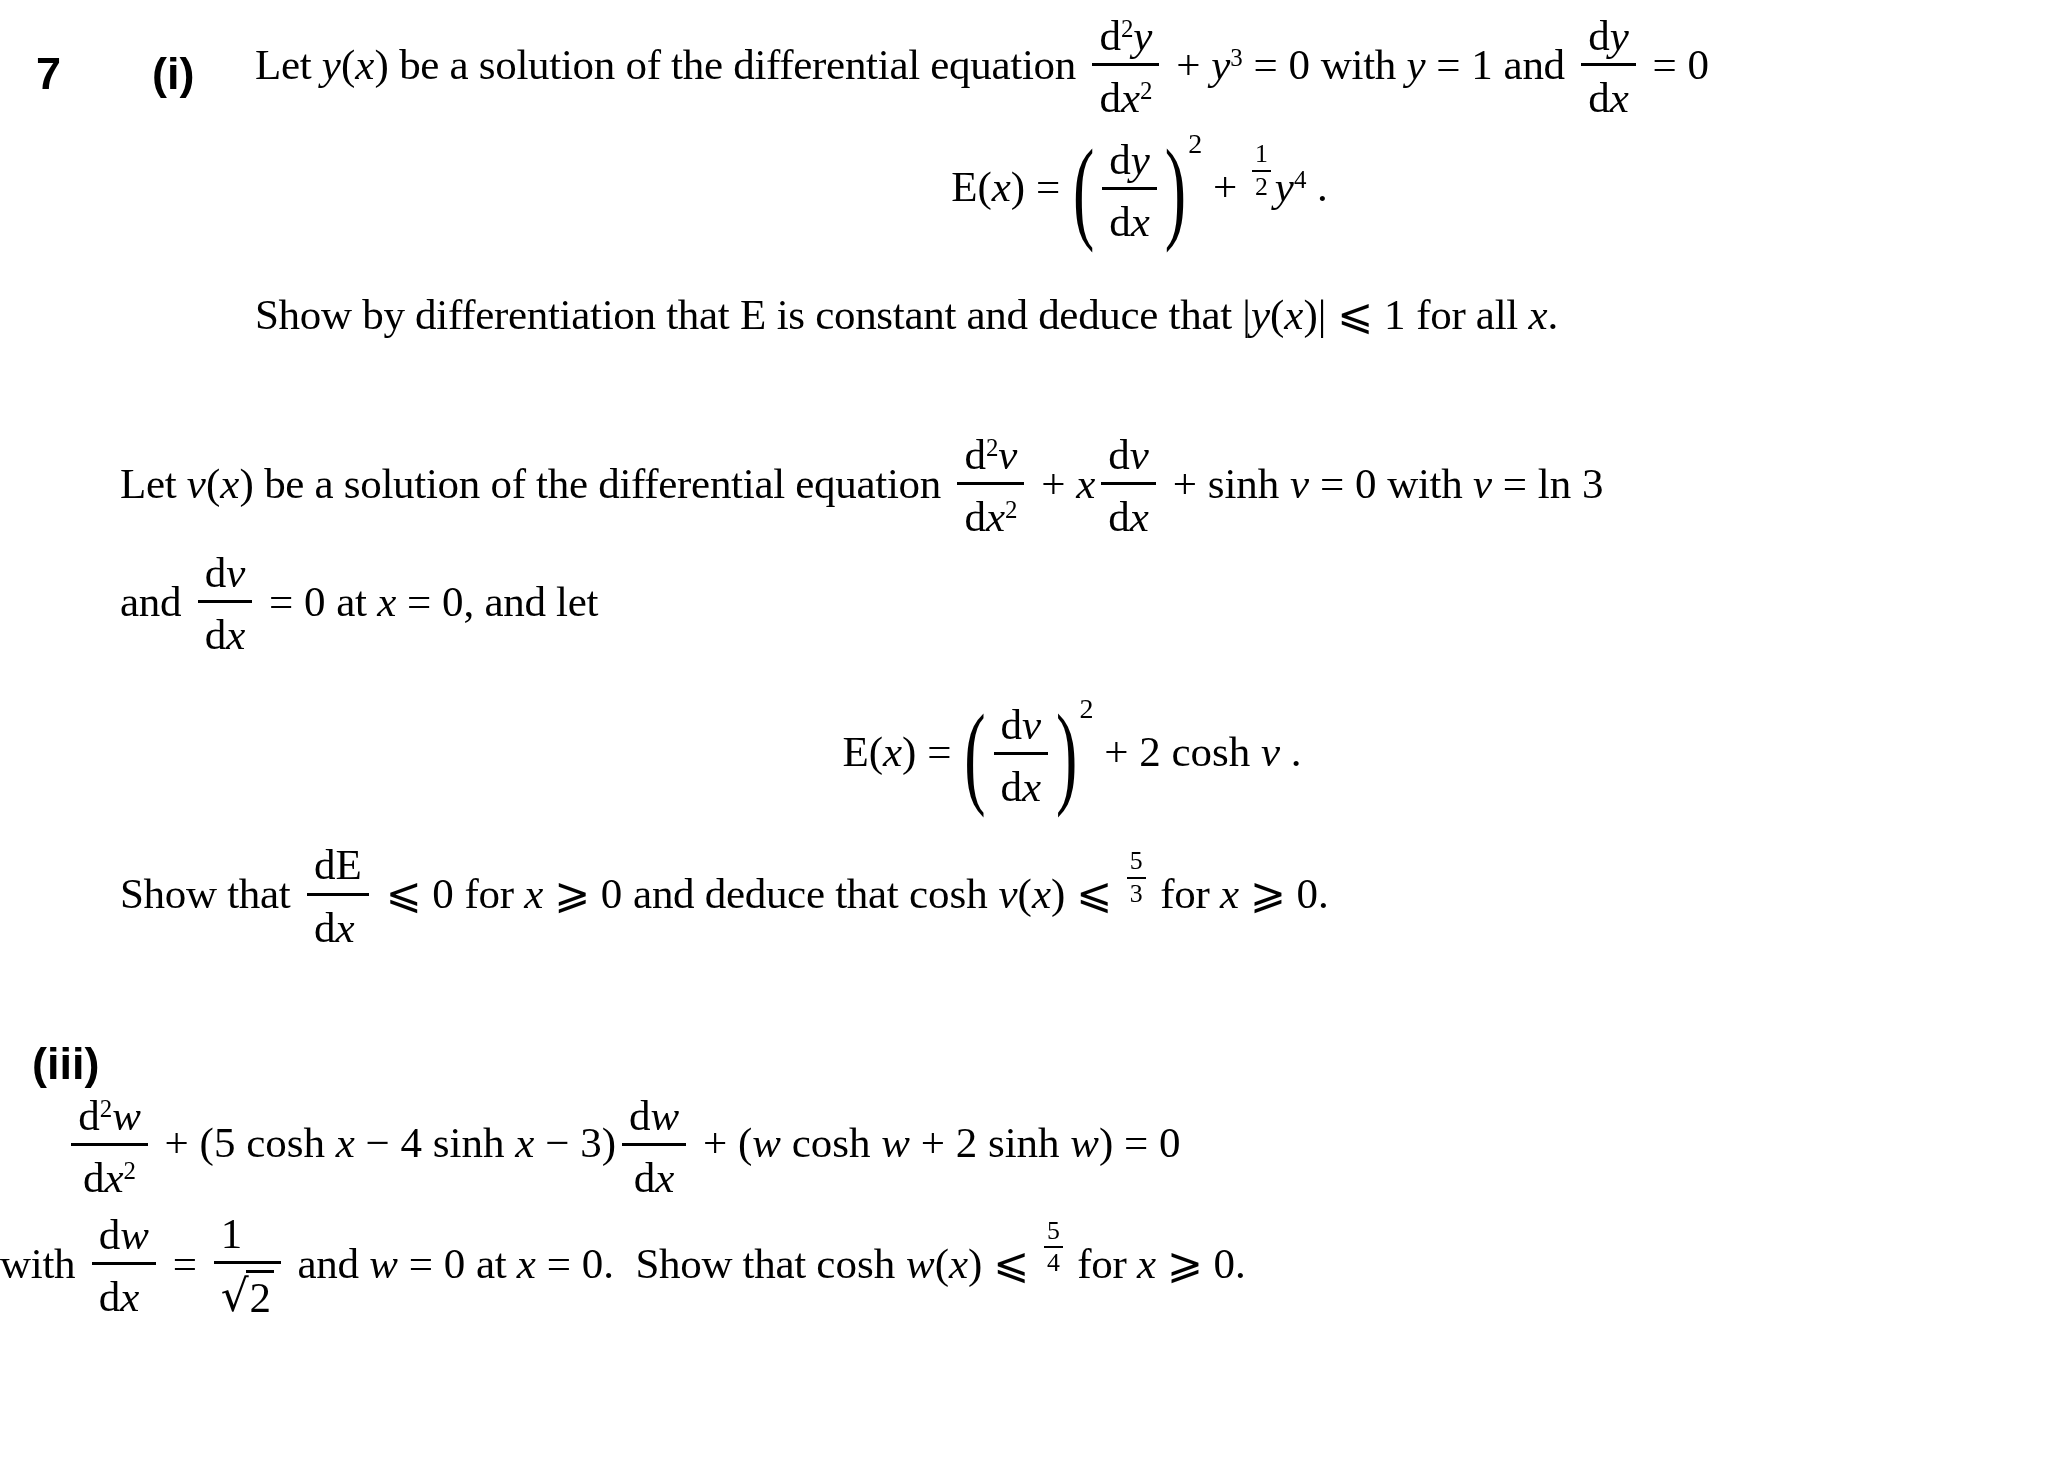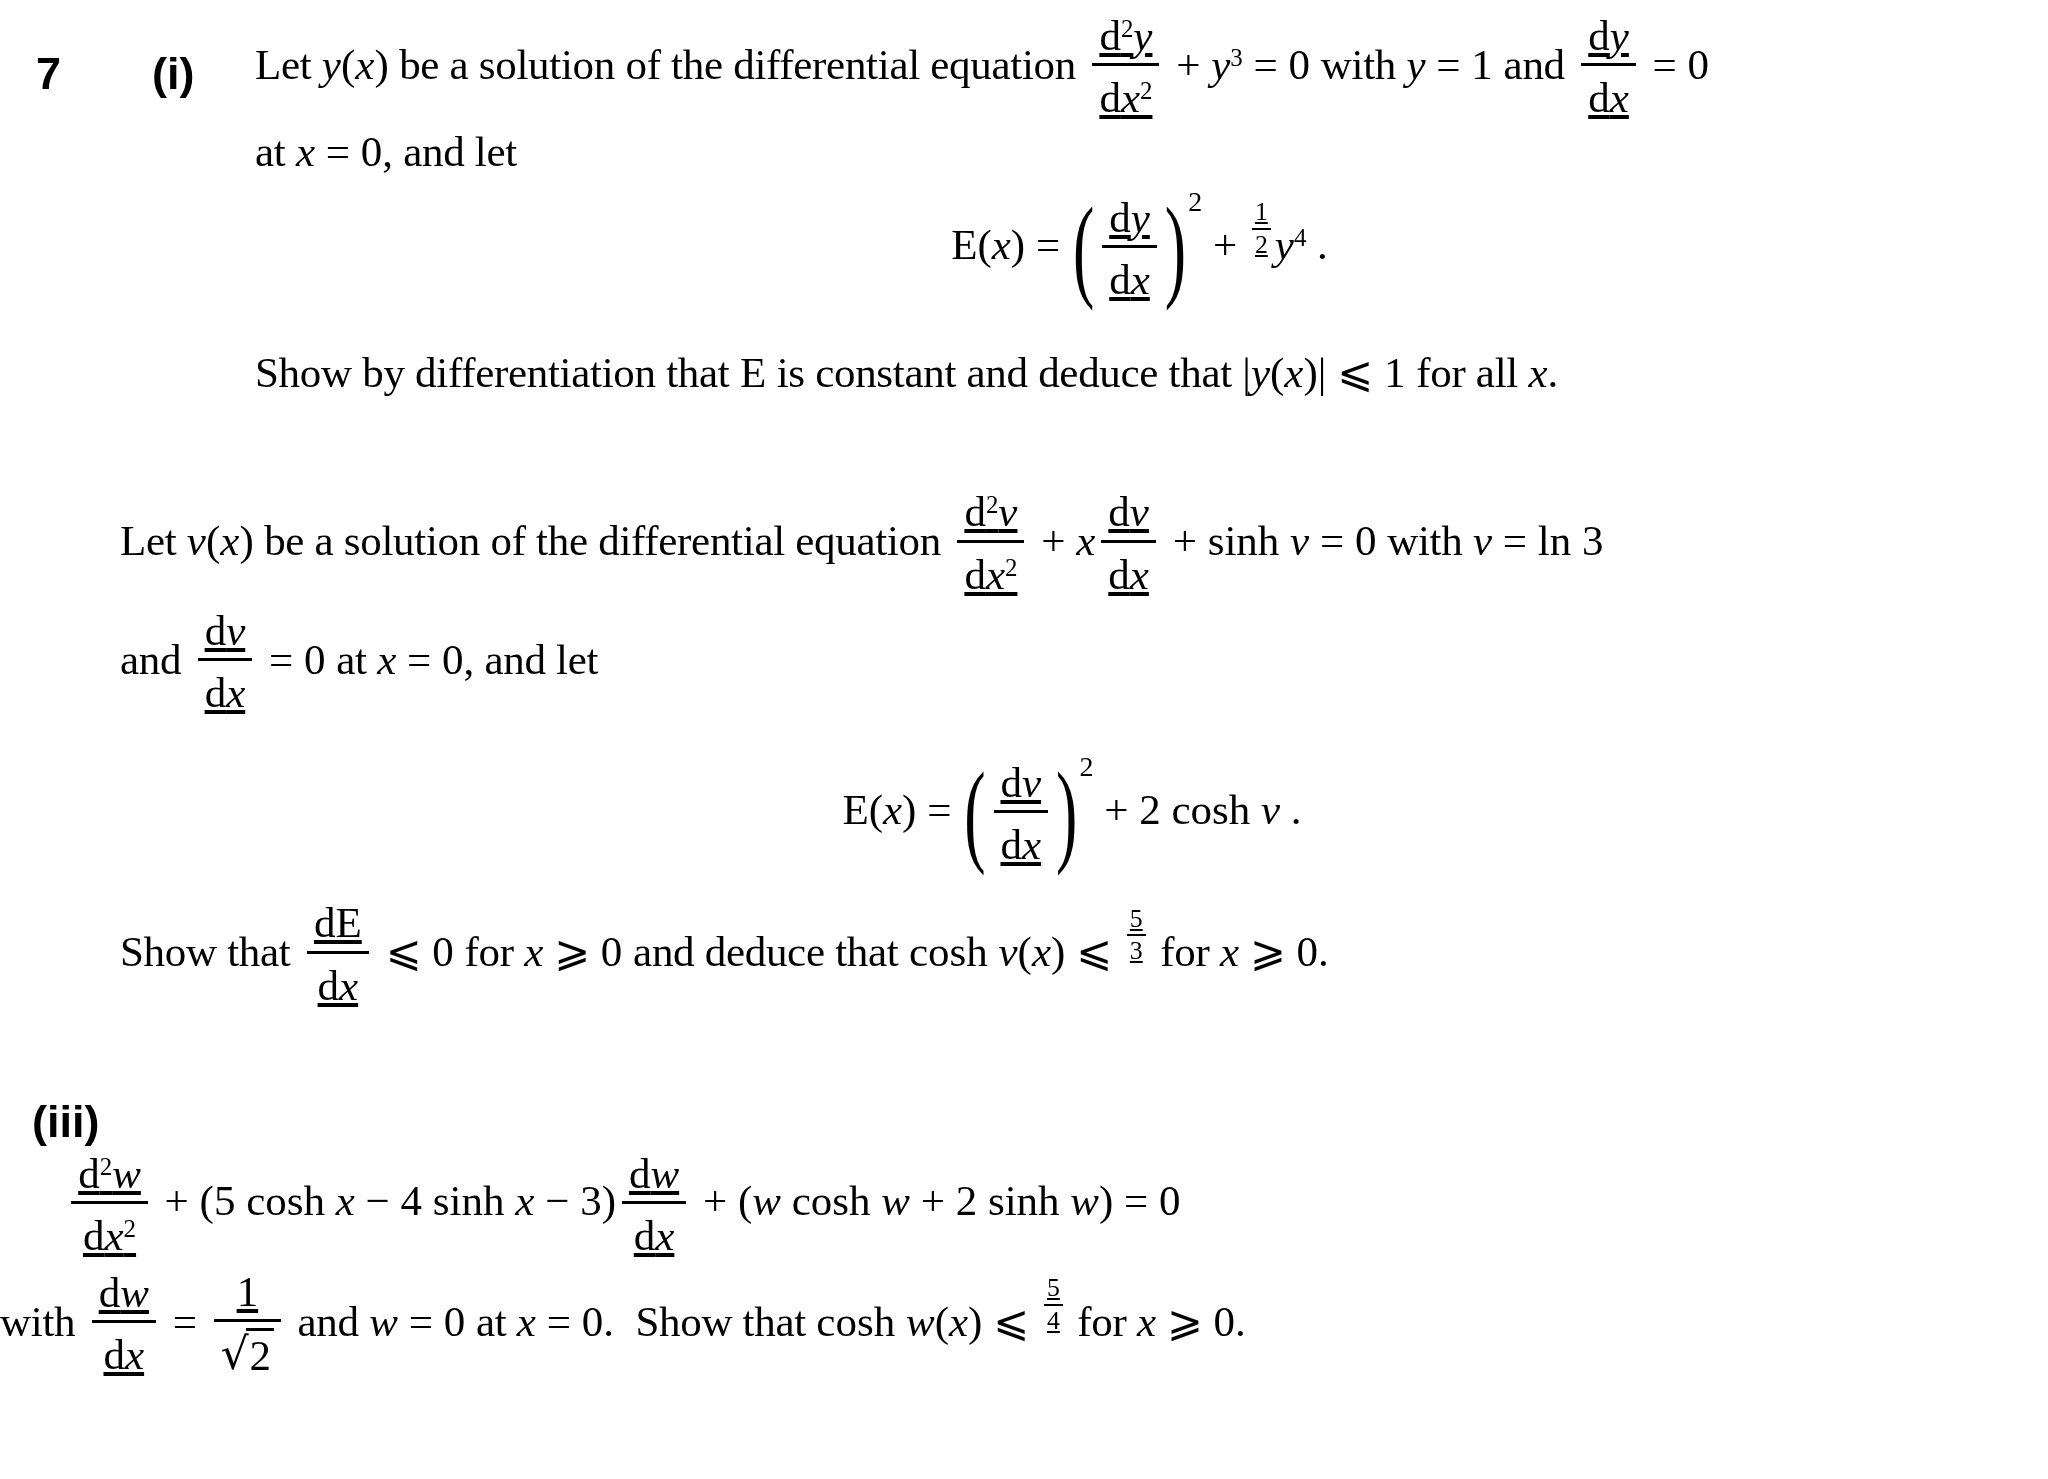--- a/index.html
+++ b/index.html
@@ -35,24 +35,23 @@
 
   
   .rs { font-family:Liberation Serif, serif; letter-spacing:-0.3px; }
   .ri { font-family:"Liberation Serif","DejaVu Serif","DejaVu Sans",serif; font-style:italic; letter-spacing:0; }
   .ru { font-family:"Liberation Serif","DejaVu Serif","DejaVu Sans",serif; font-style:normal; letter-spacing:0; }
 
   .msup { font-size:0.58em; vertical-align:0.52em; line-height:0;
           font-family:"Liberation Serif","DejaVu Serif",serif; }
 
   .frac {
-    display:inline-block; vertical-align:middle; text-align:center;
+    display:inline-block; vertical-align:middle; 
     margin:0 6px; letter-spacing:0;
     font-family:"Liberation Serif","DejaVu Serif",serif;
-    text-decoration:underline;
   }
   .fnum, .fden { display:block; line-height:1.12; padding:0 7px; white-space:pre; }
   .fnum { border-bottom:3px solid #000; padding-bottom:3px; }
   .fden { padding-top:8px; }
 
   .frac.small { font-size:0.6em; vertical-align:0.25em; margin:0 4px; }
   .frac.small .fnum { border-bottom:2px solid #000; padding:0 3px 1px; }
   .frac.small .fden { padding:1px 3px 0; }
 
   .bigp {
@@ -86,21 +85,20 @@
 </head>
 <body>
 
 <div class="doc">
 
   <div class="part p1 pad-deep">
     <div class="col-num">7</div>
     <div class="col-label">(i)</div>
     <div class="col-content">
       <div class="tline l1"><span class="rs">Let </span><span class="ri">y</span><span class="ru">(</span><span class="ri">x</span><span class="ru">)</span><span class="rs"> be a solution of the differential equation </span><span class="frac"><span class="fnum"><span class="ru">d</span><span class="msup"><span class="ru">2</span></span><span class="ri">y</span></span><span class="fden"><span class="ru">d</span><span class="ri">x</span><span class="msup"><span class="ru">2</span></span></span></span><span class="ru"> + </span><span class="ri">y</span><span class="msup"><span class="ru">3</span></span><span class="ru"> = 0 </span><span class="rs">with </span><span class="ri">y</span><span class="ru"> = 1 </span><span class="rs">and </span><span class="frac"><span class="fnum"><span class="ru">d</span><span class="ri">y</span></span><span class="fden"><span class="ru">d</span><span class="ri">x</span></span></span><span class="ru"> = 0</span></div>
-      <div class="tline l2"><span class="rs">at </span><span class="ri">x</span><span class="ru"> = 0</span><span class="rs">, and let</span></div>
       <div class="disp">
         <span class="dline"><span class="ru">E(</span><span class="ri">x</span><span class="ru">) = </span><span class="bigp">(</span><span class="frac"><span class="fnum"><span class="ru">d</span><span class="ri">y</span></span><span class="fden"><span class="ru">d</span><span class="ri">x</span></span></span><span class="bigp">)</span><span class="bigsup">2</span><span class="ru"> + </span><span class="frac small"><span class="fnum"><span class="ru">1</span></span><span class="fden"><span class="ru">2</span></span></span><span class="ri">y</span><span class="msup"><span class="ru">4</span></span><span class="ru"> .</span></span>
       </div>
       <div class="tline l3"><span class="rs">Show by differentiation that </span><span class="ru">E</span><span class="rs"> is constant and deduce that </span><span class="ru">|</span><span class="ri">y</span><span class="ru">(</span><span class="ri">x</span><span class="ru">)| ⩽ 1 </span><span class="rs">for all </span><span class="ri">x</span><span class="ru">.</span></div>
     </div>
   </div>
 
   <div class="part p2 pad-deep">
     <div class="col-num"></div>
     <div class="col-content">

